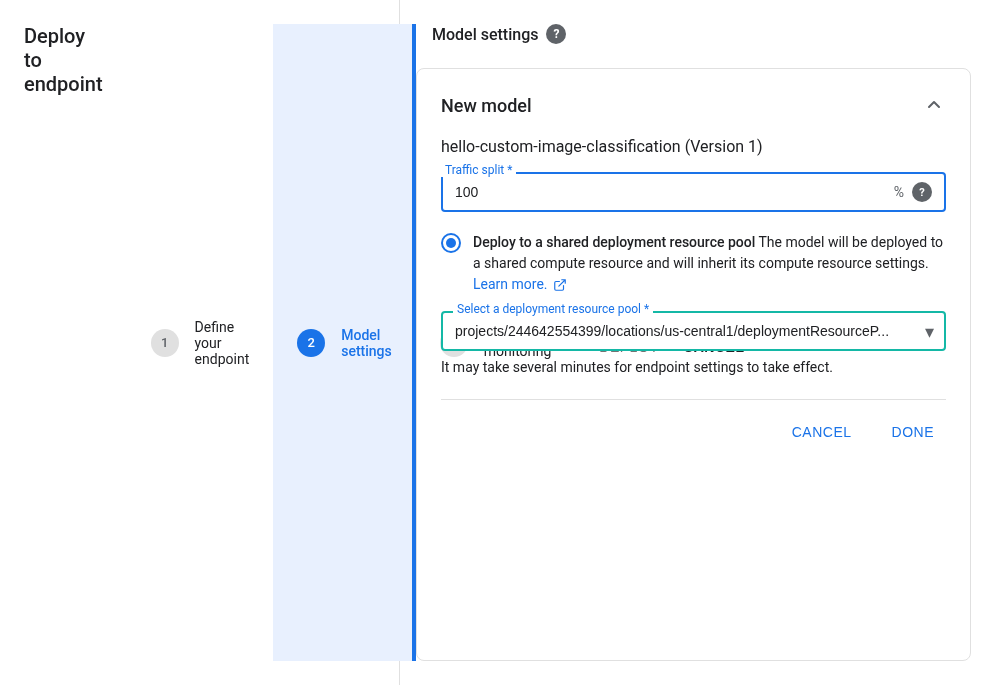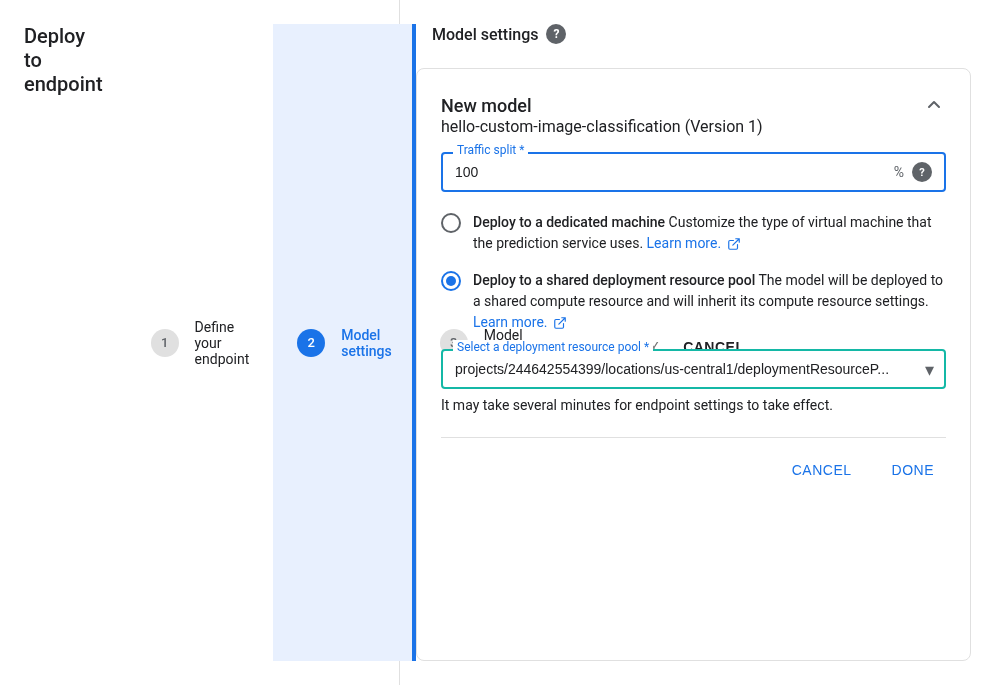--- a/index.html
+++ b/index.html
@@ -159,20 +159,21 @@
       border: 1px solid #e0e0e0;
       border-radius: 8px;
       padding: 24px;
       flex: 1;
     }
 
     .card-header {
       display: flex;
       align-items: center;
       justify-content: space-between;
+      margin-bottom: 20px;
     }
 
     .card-title {
       font-size: 18px;
       font-weight: 500;
       color: #202124;
     }
 
     .chevron-up {
       width: 24px;
@@ -194,21 +195,21 @@
 
     
     .field-wrapper {
       position: relative;
       margin-bottom: 20px;
     }
 
     .field-label {
       position: absolute;
       top: -9px;
-      left: 12px;
+      left: 0;
       background: #fff;
       padding: 0 4px;
       font-size: 12px;
       color: #1a73e8;
     }
 
     .field-label-required::after {
       content: ' *';
     }
 
@@ -441,32 +442,20 @@
 
     <div class="field-wrapper">
       <span class="field-label field-label-required">Traffic split</span>
       <div class="input-row">
         <input class="input-field" type="text" value="100" style="">
         <span class="input-suffix">%</span>
         <div class="input-help">?</div>
       </div>
     </div>
 
-    <div class="radio-option">
-      <div class="radio-circle"></div>
-      <div class="radio-text">
-        <strong>Deploy to a dedicated machine</strong>
-        <span> Customize the type of virtual machine that the prediction service uses. </span>
-        <a class="link">Learn more.
-          <svg class="external-icon" viewBox="0 0 24 24" fill="none" xmlns="http://www.w3.org/2000/svg">
-            <path d="M18 13v6a2 2 0 01-2 2H5a2 2 0 01-2-2V8a2 2 0 012-2h6M15 3h6v6M10 14L21 3" stroke="#1a73e8" stroke-width="2" stroke-linecap="round" stroke-linejoin="round"></path>
-          </svg>
-        </a>
-      </div>
-    </div>
 
     <div class="radio-option">
       <div class="radio-circle selected"></div>
       <div class="radio-text">
         <strong>Deploy to a shared deployment resource pool</strong>
         <span> The model will be deployed to a shared compute resource and will inherit its compute resource settings. </span>
         <a class="link">Learn more.
           <svg class="external-icon" viewBox="0 0 24 24" fill="none" xmlns="http://www.w3.org/2000/svg">
             <path d="M18 13v6a2 2 0 01-2 2H5a2 2 0 01-2-2V8a2 2 0 012-2h6M15 3h6v6M10 14L21 3" stroke="#1a73e8" stroke-width="2" stroke-linecap="round" stroke-linejoin="round"></path>
           </svg>

